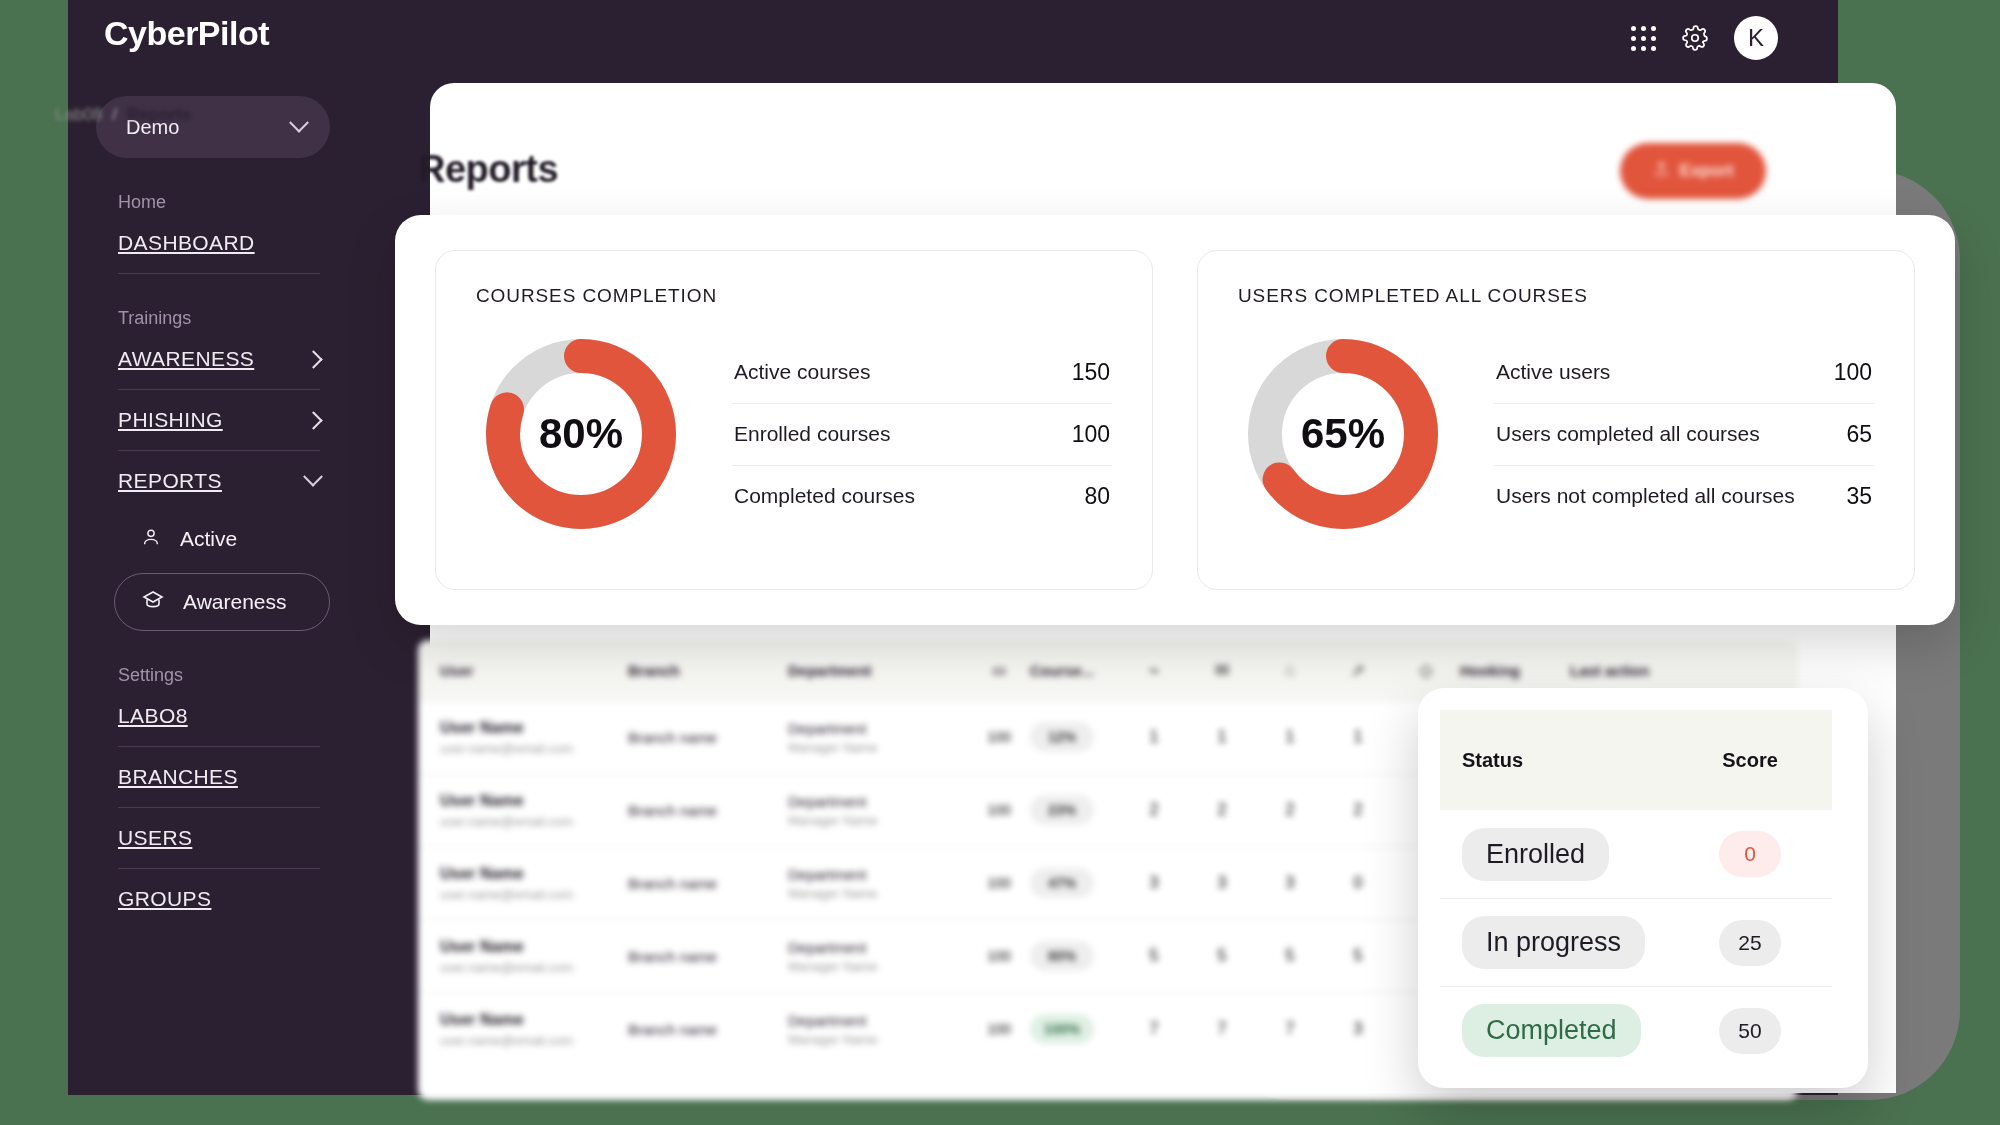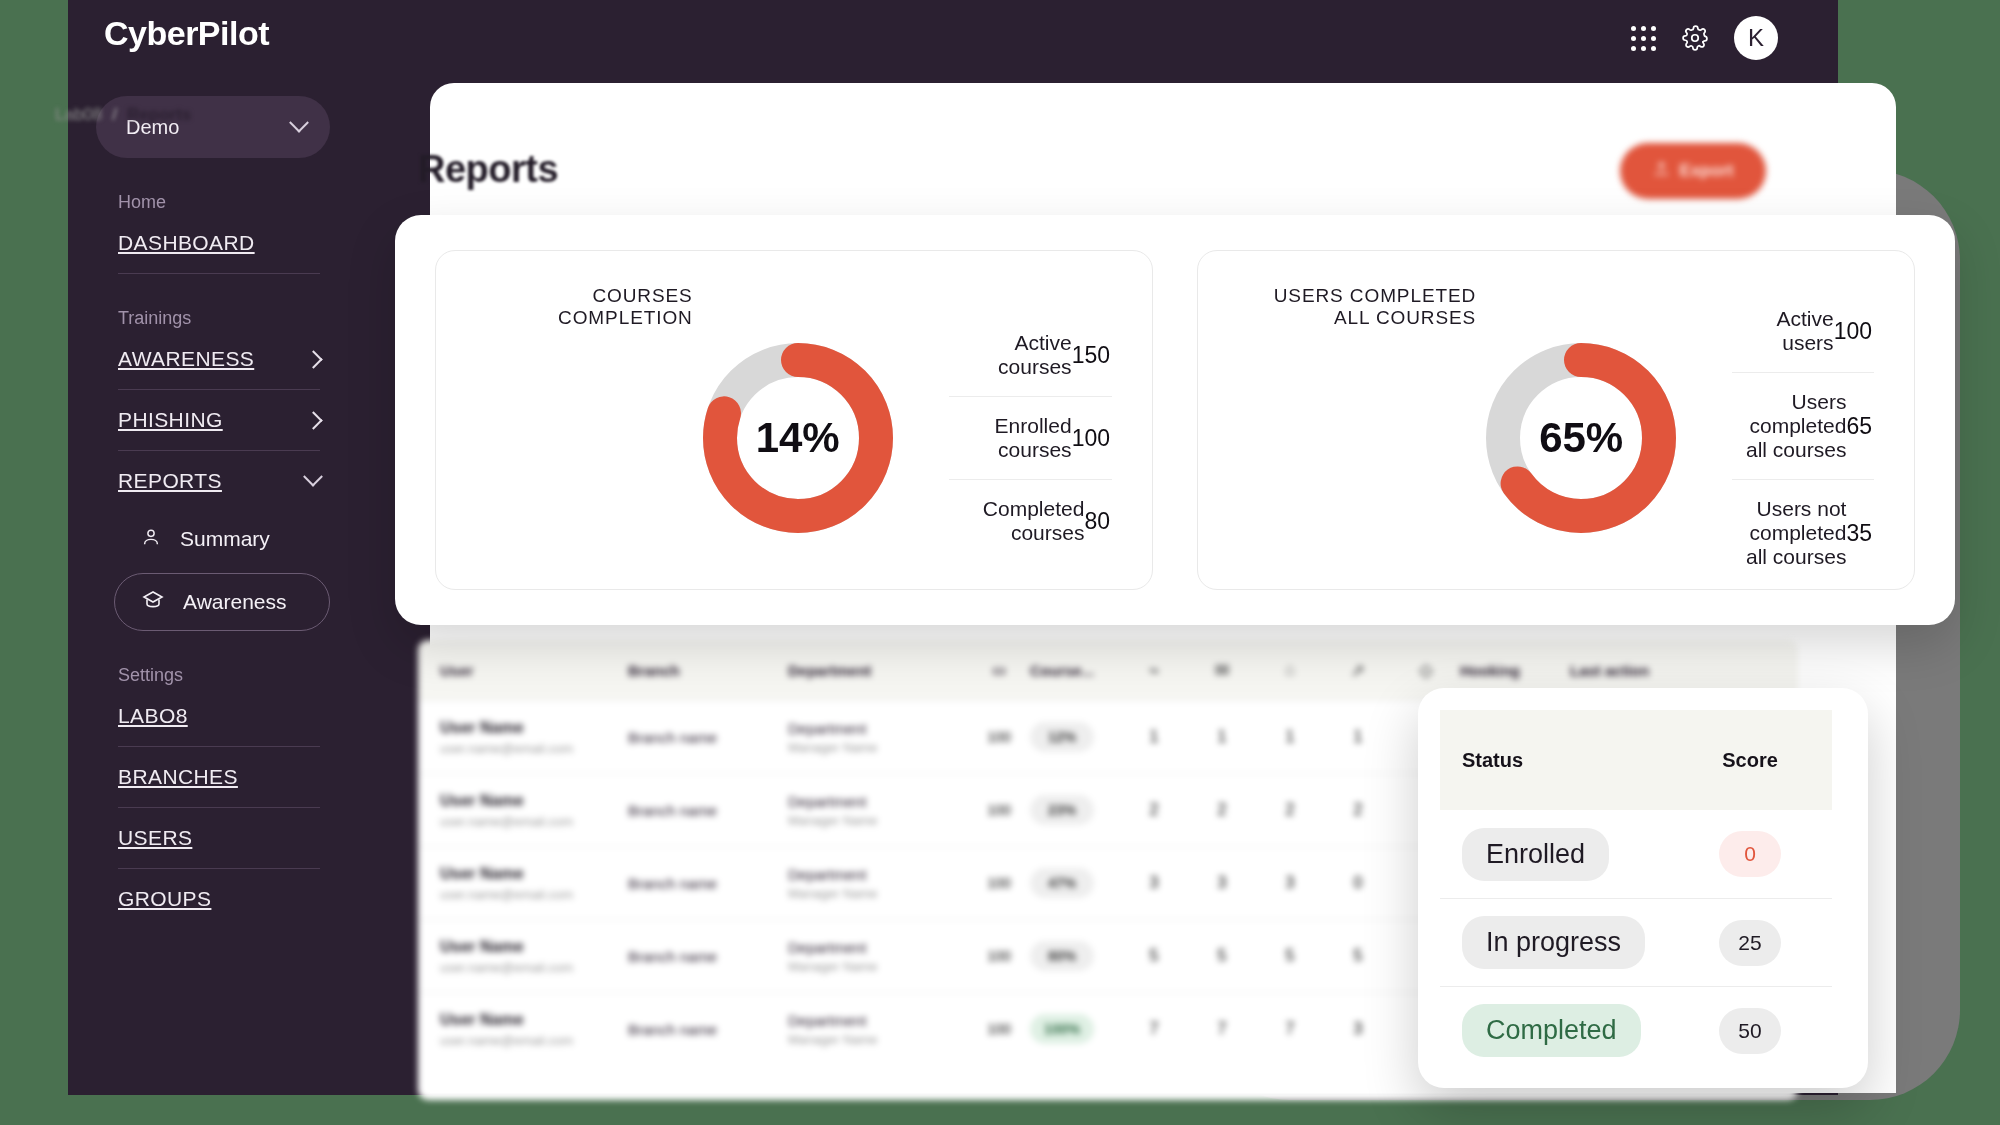--- a/index.html
+++ b/index.html
@@ -157,21 +157,21 @@
   .cards-float {
     position: absolute; left: 395px; top: 215px;
     width: 1560px; height: 410px;
     background: #ffffff; border-radius: 26px;
     box-shadow: 0 20px 50px rgba(0,0,0,0.16);
     display: flex; gap: 44px; padding: 35px 40px;
   }
   .stat-card {
     flex: 1; border: 1px solid #e9e9e9; border-radius: 20px;
     padding: 34px 40px 20px 40px;
-    display: flex; flex-direction: row; text-align: right;
+    display: flex; flex-direction: column;
   }
   .card-title {
     font-size: 19px; letter-spacing: 0.9px; color: #1f1a24; font-weight: 500;
   }
   .card-body { display: flex; align-items: center; gap: 46px; margin-top: 22px; }
   .donut-wrap { position: relative; width: 210px; height: 210px; flex: none; }
   .donut-wrap svg { display: block; }
   .donut-label {
     position: absolute; inset: 0; display: flex; align-items: center;
     justify-content: center; font-size: 42px; font-weight: bold; color: #100d13;
@@ -277,21 +277,21 @@
       <span class="chev-d"></span>
     </div>
 
     <div class="sub-item">
       <span>
         <svg width="22" height="22" viewBox="0 0 24 24" fill="none" stroke="#f0ebf2" stroke-width="1.6">
           <circle cx="12" cy="8" r="3.4"></circle>
           <path d="M5 20c0-3.4 3.1-5.4 7-5.4s7 2 7 5.4"></path>
         </svg>
       </span>
-      <span>Summary</span>
+      <span>Active</span>
     </div>
     <div class="sub-item pill">
       <span>
         <svg width="24" height="24" viewBox="0 0 24 24" fill="none" stroke="#f4f0f6" stroke-width="1.6">
           <path d="M12 4 3 9l9 5 9-5-9-5z"></path>
           <path d="M6 11.5V16c0 1.4 2.7 2.6 6 2.6s6-1.2 6-2.6v-4.5"></path>
         </svg>
       </span>
       <span>Awareness</span>
     </div>
@@ -456,21 +456,21 @@
 <div class="cards-float">
 
   <div class="stat-card">
     <div class="card-title">COURSES COMPLETION</div>
     <div class="card-body">
       <div class="donut-wrap">
         <svg width="210" height="210" viewBox="0 0 210 210">
           <circle cx="105" cy="105" r="78" fill="none" stroke="#d8d8d8" stroke-width="34"></circle>
           <circle id="arc0" cx="105" cy="105" r="78" fill="none" stroke="#e1553c" stroke-width="34" stroke-linecap="round" transform="rotate(-90 105 105)" stroke-dasharray="392.0707631680062 98.01769079200153"></circle>
         </svg>
-        <div class="donut-label">14%</div>
+        <div class="donut-label">80%</div>
       </div>
       <div class="stat-list">
         <div class="stat-row">
           <span class="stat-name">Active courses</span>
           <span class="stat-val">150</span>
         </div>
         <div class="stat-row">
           <span class="stat-name">Enrolled courses</span>
           <span class="stat-val">100</span>
         </div>

